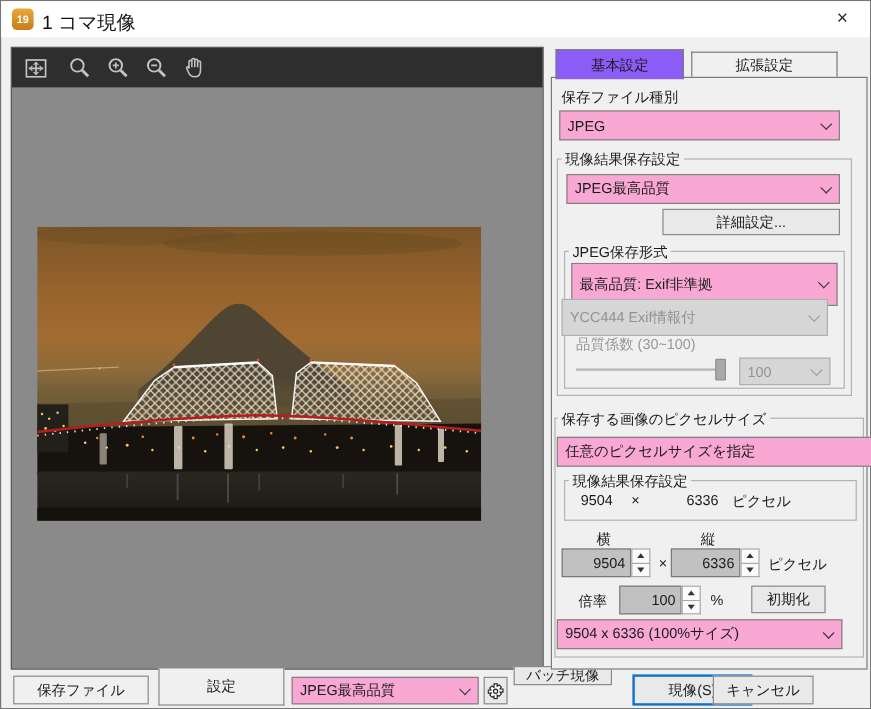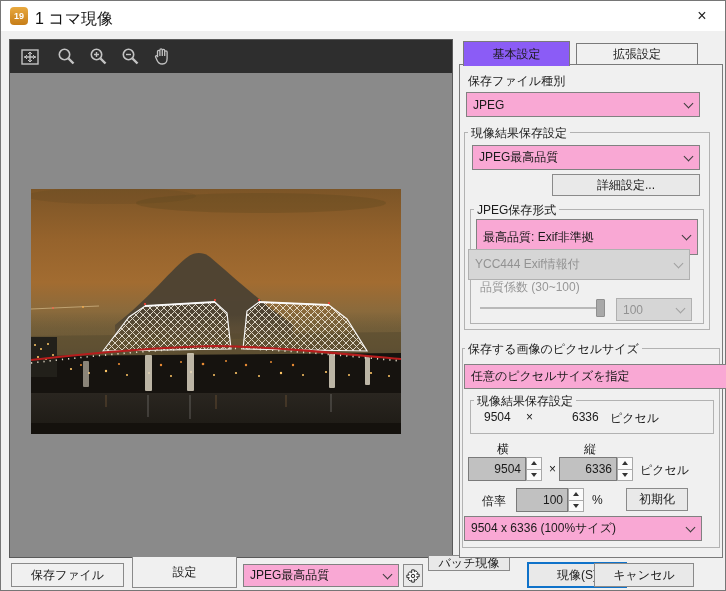--- a/index.html
+++ b/index.html
@@ -329,15 +329,15 @@
     <span class="chev"></span>
   </div>
   <div class="btn" style="left:402px; top:563px; width:20px; height:23px">
     <svg width="14" height="14" viewBox="0 0 16 16">
       <path d="M6.5 1h3v2.2l1.8-1.2 2.1 2.1-1.2 1.8H15v3h-2.8l1.2 1.8-2.1 2.1-1.8-1.2V15h-3v-2.4l-1.8 1.2-2.1-2.1 1.2-1.8H1v-3h2.6L2.4 5.1l2.1-2.1 2 1.4z" fill="#fff" stroke="#222" stroke-width="1.1"></path>
       <circle cx="8" cy="8" r="2" fill="#f0f0f0" stroke="#222" stroke-width="1.1"></circle>
     </svg>
   </div>
   <div class="btn" style="left:427px; top:554px; width:82px; height:16px">バッチ現像</div>
   <div class="btn default" style="left:526px; top:561px; width:100px; height:26px">現像(S)</div>
-  <div class="btn" style="left:593px; top:562px; width:100px; height:24px">キャンセル</div>
+  <div class="btn" style="left:593px; top:562px; width:84px; height:24px">キャンセル</div>
 
 </div>
 
 </body></html>

